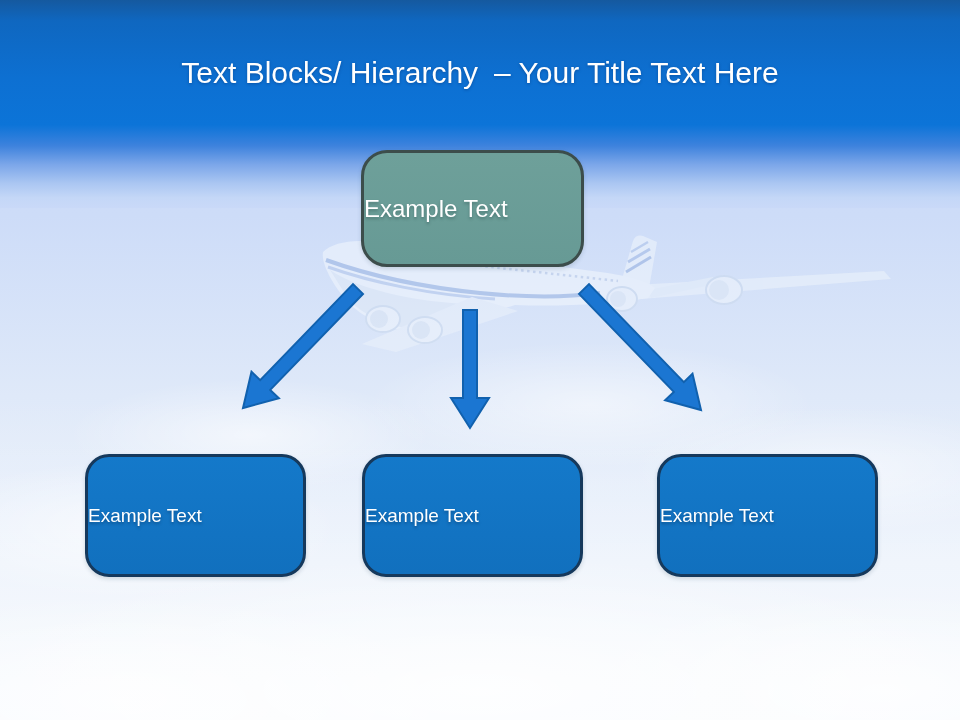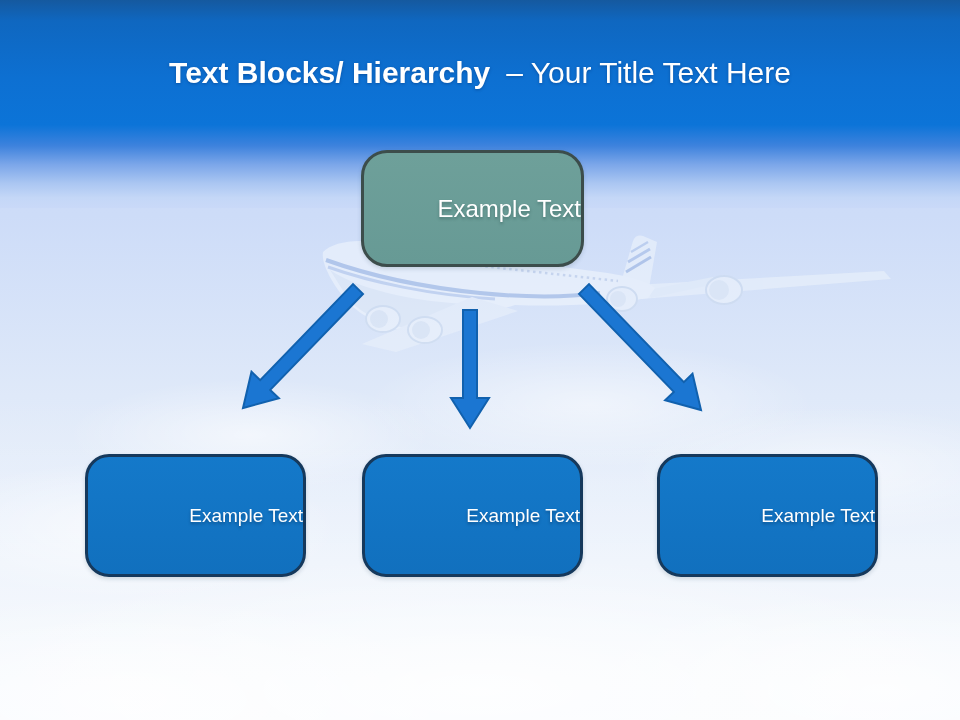--- a/index.html
+++ b/index.html
@@ -41,28 +41,28 @@
       #aac6f2 88%,
       #c4d7f7 95%,
       #c9d9f8 100%);
   }
   .title{
     position:absolute;left:0;top:52px;width:100%;
     text-align:center;color:#fff;font-size:30px;line-height:42px;
     text-shadow:0 1px 3px rgba(0,30,80,.35);
     white-space:nowrap;
   }
-  .t-bold{font-weight:700;}
+  .t-bold{font-weight:400;}
   .t-light{font-weight:400;margin-left:16px;}
   
   .arrows{position:absolute;inset:0;z-index:4;pointer-events:none;}
   .arrows polygon{pointer-events:auto;}
   .box{
     position:absolute;z-index:5;box-sizing:border-box;
-    display:flex;align-items:center;justify-content:flex-end;
+    display:flex;align-items:center;justify-content:flex-start;
     color:#fff;text-align:center;
   }
   .root-box{
     left:361px;top:150px;width:223px;height:117px;
     background:linear-gradient(180deg,#6ea09a 0%,#679a95 100%);
     border:3.5px solid #3c4d4b;border-radius:26px;
     font-size:24px;
     text-shadow:0 2px 3px rgba(25,55,55,.35);
     box-shadow:0 2px 4px rgba(40,70,90,.18);
   }

